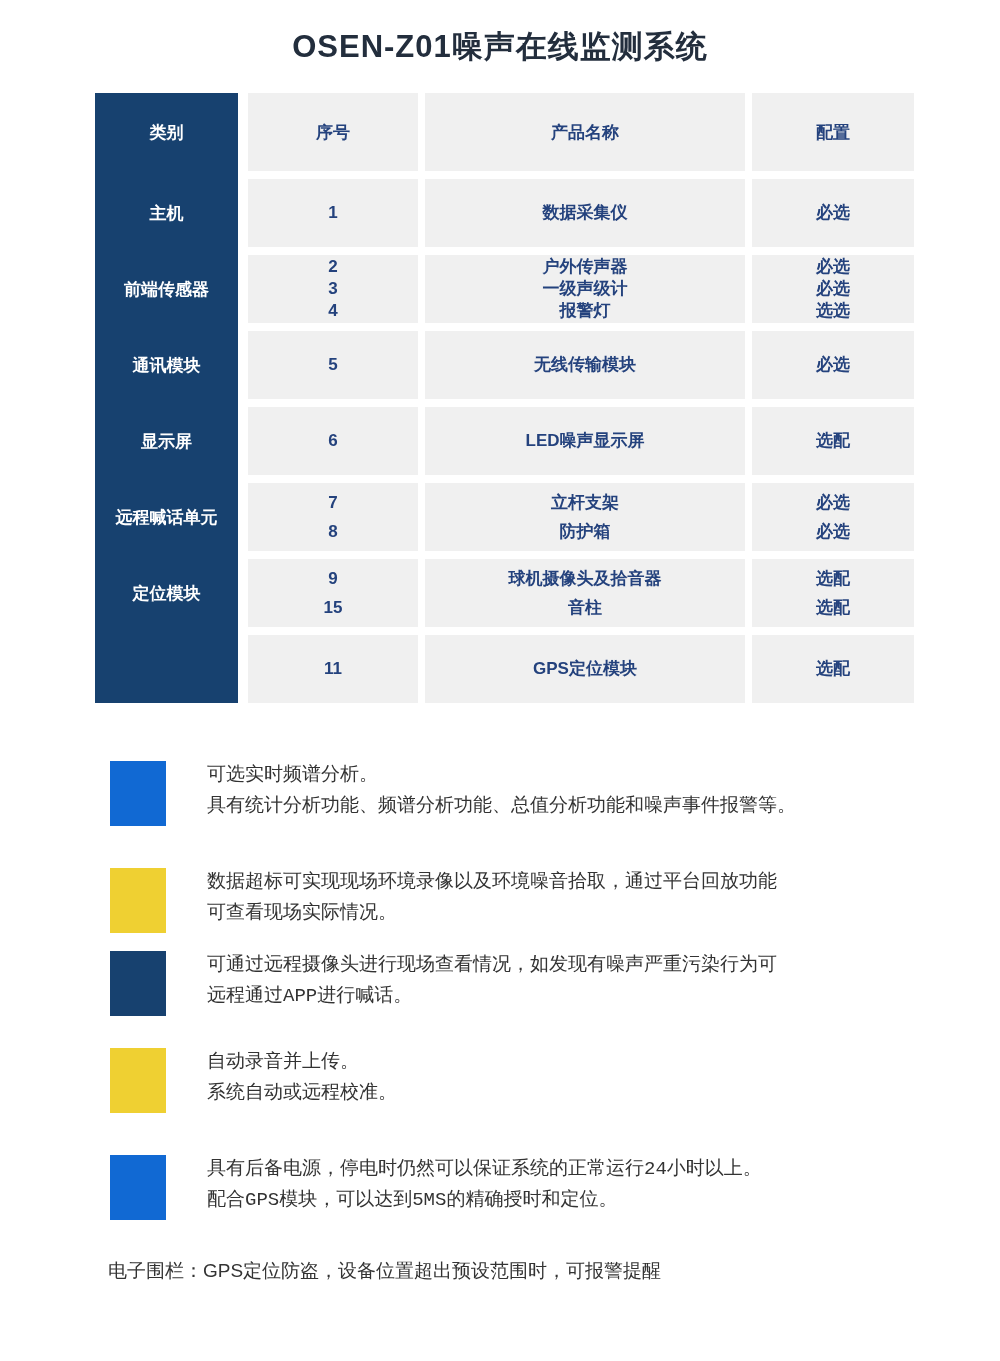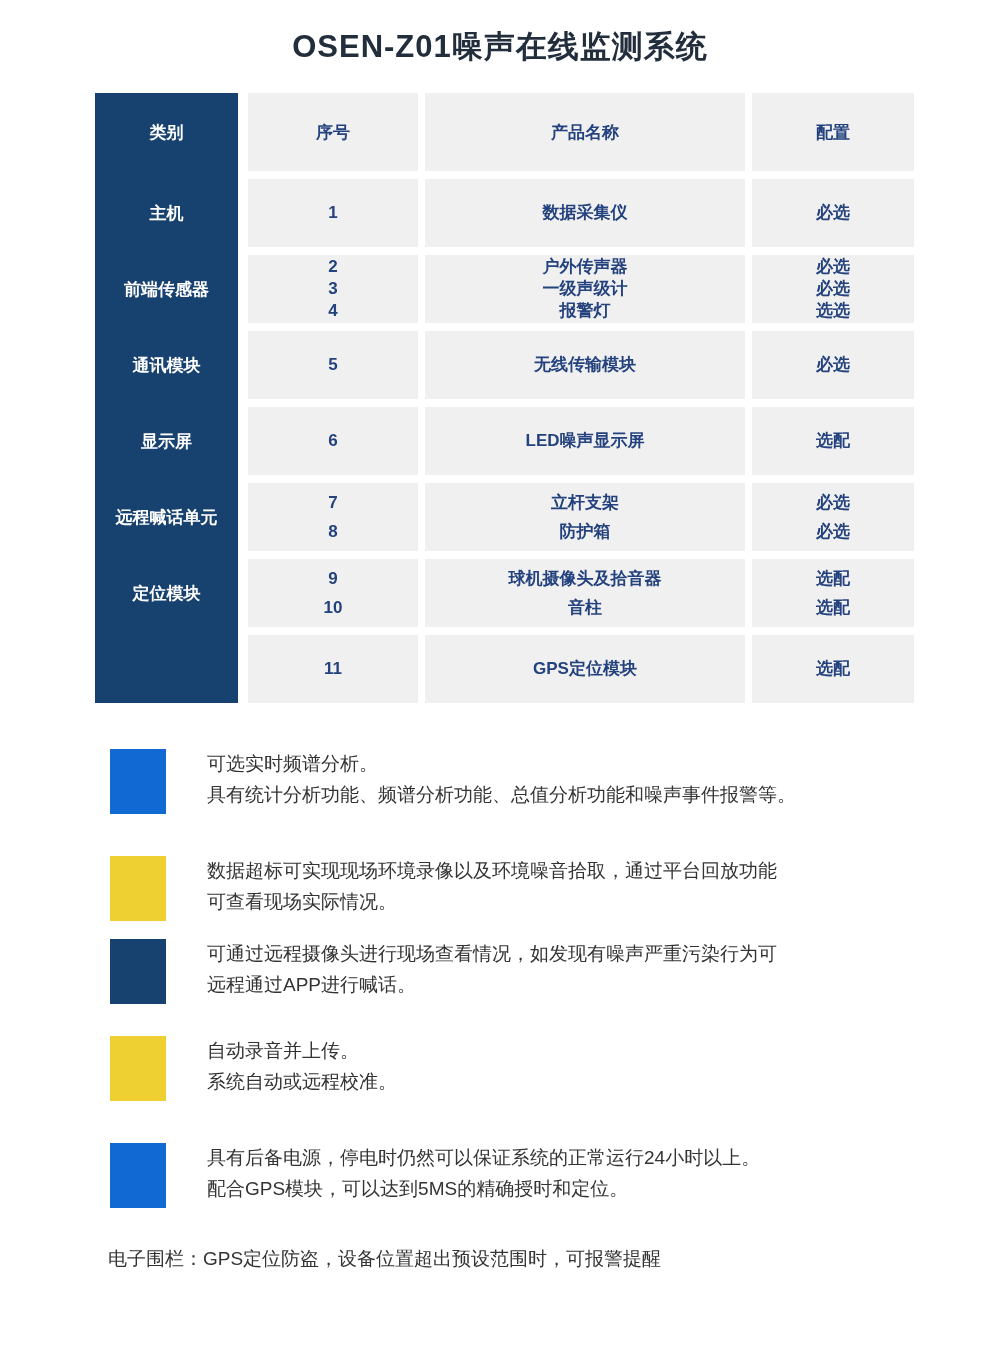--- a/index.html
+++ b/index.html
@@ -80,22 +80,23 @@
   }
   .col-no { width: 170px; }
   .col-name { width: 320px; }
   .col-config { width: 162px; }
   .lh1 .cell { line-height: 22px; }
   .lh2 .cell { line-height: 29px; }
   .lh3 .cell { line-height: 22px; }
 
   
   .features {
-    margin: 44px 0 0 110px;
+    margin: 56px 0 0 110px;
     width: 860px;
+    font-family: Liberation Mono, monospace;
   }
   .feature {
     display: flex;
     align-items: flex-start;
   }
   .marker {
     width: 56px;
     height: 65px;
     flex-shrink: 0;
     margin-right: 41px;
@@ -202,21 +203,21 @@
           <div>防护箱</div>
         </div>
         <div class="cell col-config">
           <div>必选</div>
           <div>必选</div>
         </div>
       </div>
       <div class="t-row lh2">
         <div class="cell col-no">
           <div>9</div>
-          <div>10</div>
+          <div>15</div>
         </div>
         <div class="cell col-name">
           <div>球机摄像头及拾音器</div>
           <div>音柱</div>
         </div>
         <div class="cell col-config">
           <div>选配</div>
           <div>选配</div>
         </div>
       </div>

